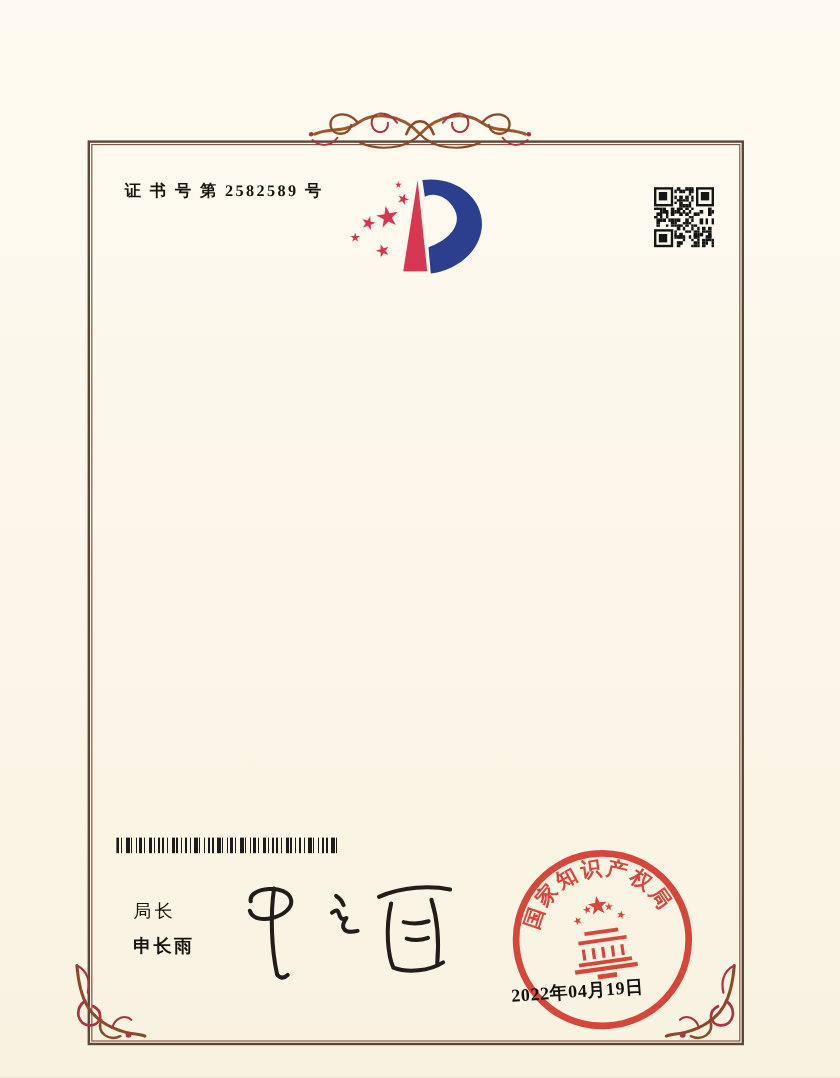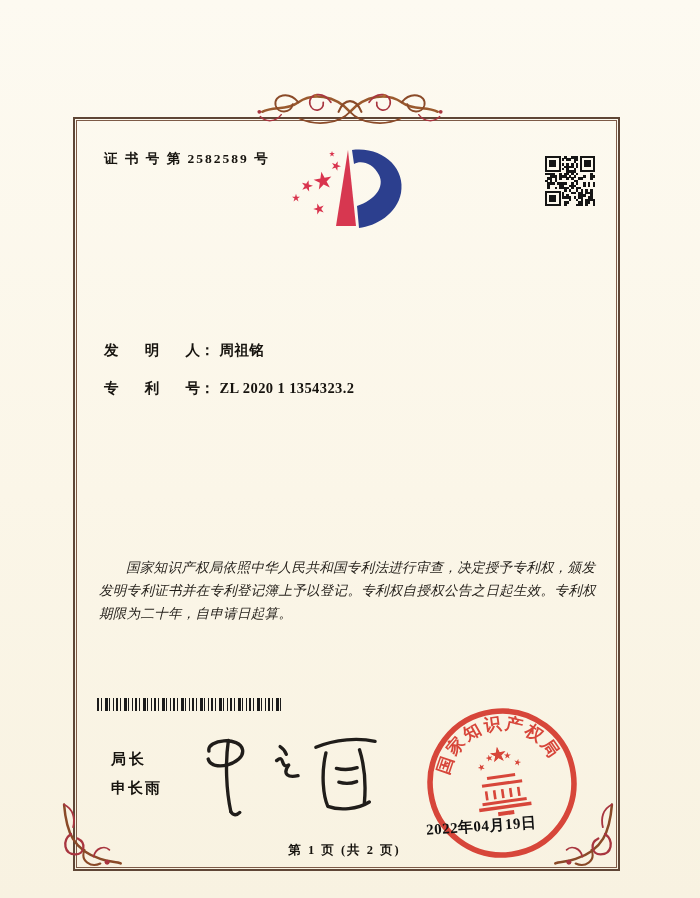--- a/index.html
+++ b/index.html
@@ -42,21 +42,21 @@
   .legal{position:absolute;left:99px;top:556px;width:504px;font-size:13.5px;line-height:1.72;font-style:italic;color:#211d18;}
   .legal p{margin:0;text-indent:2em;letter-spacing:.3px;}
   
   .barcode{
     position:absolute;left:97px;top:698px;width:186px;height:13px;
     background:repeating-linear-gradient(90deg,
       #1b1b1b 0 2px,transparent 2px 4px,#1b1b1b 4px 5px,transparent 5px 8px,
       #1b1b1b 8px 11px,transparent 11px 12px,#1b1b1b 12px 13px,transparent 13px 16px,
       #1b1b1b 16px 17px,transparent 17px 19px);
   }
-  .signer-title{position:absolute;left:111px;top:750px;font-size:15px;font-weight:700;letter-spacing:3px;font-family:"Liberation Sans","DejaVu Sans",sans-serif;}
+  .signer-title{position:absolute;left:111px;top:750px;font-size:15px;font-weight:400;letter-spacing:3px;font-family:"Liberation Sans","DejaVu Sans",sans-serif;}
   .signer-name{position:absolute;left:111px;top:779px;font-size:15px;font-weight:700;letter-spacing:2px;font-family:"Liberation Sans","DejaVu Sans",sans-serif;}
   .signature{position:absolute;left:186px;top:726px;width:208px;height:96px;transform:rotate(-2deg);}
   .seal{position:absolute;left:423px;top:704px;width:158px;height:158px;transform:rotate(-8deg);opacity:.93;}
   .seal-date{
     position:absolute;left:426px;top:817px;font-size:15px;font-weight:700;color:#121212;
     letter-spacing:.5px;transform:rotate(-4deg);z-index:6;white-space:nowrap;
   }
   .footer{position:absolute;left:73px;top:842px;width:543px;text-align:center;font-size:12.5px;font-weight:700;letter-spacing:2px;}
 </style>
 </head>
@@ -260,29 +260,22 @@
       <use href="#st" transform="translate(41,35) scale(0.95) rotate(-10)"></use>
       <use href="#st" transform="translate(54,20) scale(0.5) rotate(20)"></use>
       <use href="#st" transform="translate(37,63) scale(0.58) rotate(-18)"></use>
       <use href="#st" transform="translate(50,8) scale(0.3)"></use>
     </g>
     <polygon points="66,4 74,80 54,80" fill="#d73750"></polygon>
     <path d="M70,4 C100,0 124,22 119,47 C115,68 94,80 77,82 L75,60 C93,54 103,41 97,29 C91,17 79,14 72,18 Z" fill="#2c3f8e"></path>
   </svg>
 
 
-  <div class="field-row" style="top:341px">
-    <span class="flabel">发明人</span><span class="fcolon">：</span><span class="fvalue">周祖铭</span>
-  </div>
-  <div class="field-row" style="top:379px">
-    <span class="flabel">专利号</span><span class="fcolon">：</span><span class="fvalue">ZL 2020 1 1354323.2</span>
-  </div>
 
   <div class="legal">
-    <p>国家知识产权局依照中华人民共和国专利法进行审查，决定授予专利权，颁发发明专利证书并在专利登记簿上予以登记。专利权自授权公告之日起生效。专利权期限为二十年，自申请日起算。</p>
   </div>
 
   <div class="barcode"></div>
 
   <div class="signer-title">局长</div>
   <div class="signer-name">申长雨</div>
 
   <svg class="signature" viewBox="0 0 210 96">
     <g fill="none" stroke="#201d1a" stroke-width="3.4" stroke-linecap="round" stroke-linejoin="round">
       <path d="M44,12 C40,34 40,62 44,84"></path>
@@ -321,15 +314,14 @@
       <rect x="84" y="84" width="2.6" height="9"></rect>
       <rect x="92" y="84" width="2.6" height="9"></rect>
       <rect x="56" y="95" width="44" height="3"></rect>
       <rect x="52" y="100" width="52" height="3.5"></rect>
       <rect x="70" y="106" width="16" height="4"></rect>
     </g>
   </svg>
 
   <div class="seal-date">2022年04月19日</div>
 
-  <div class="footer">第 1 页 (共 2 页)</div>
 
 </div>
 
 </body></html>

